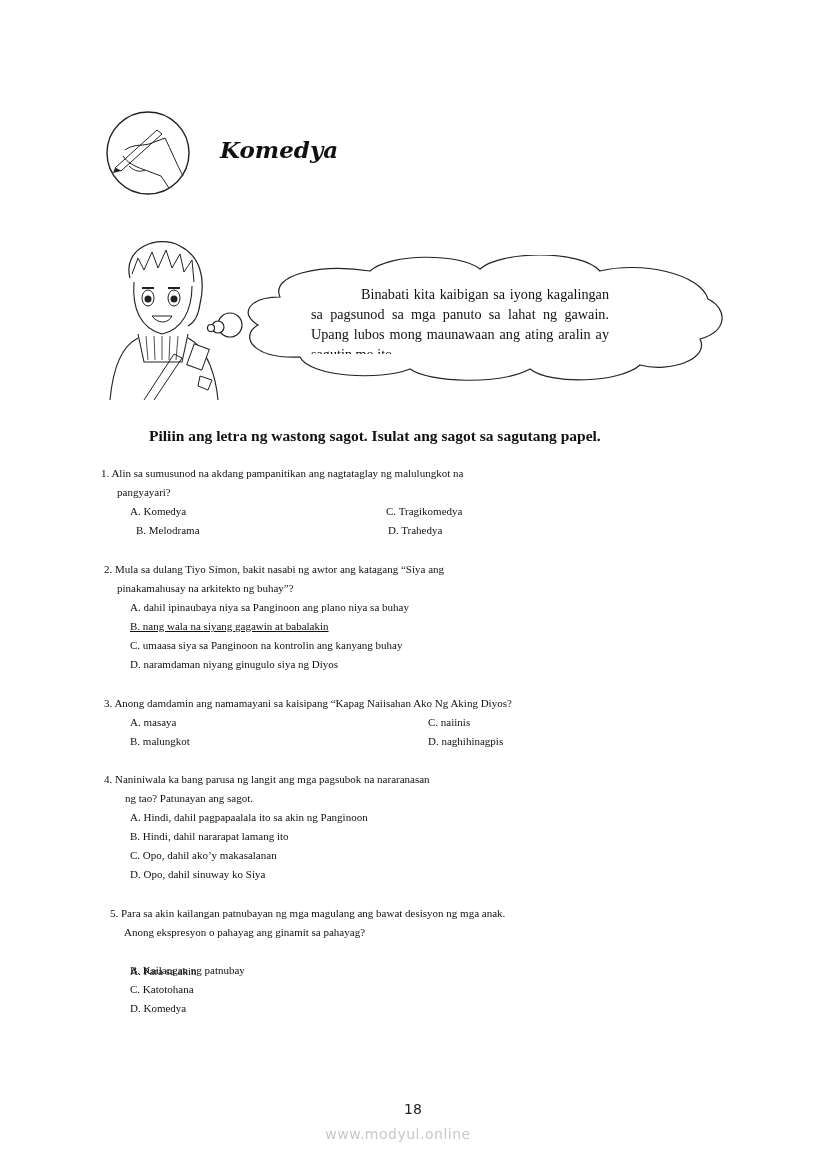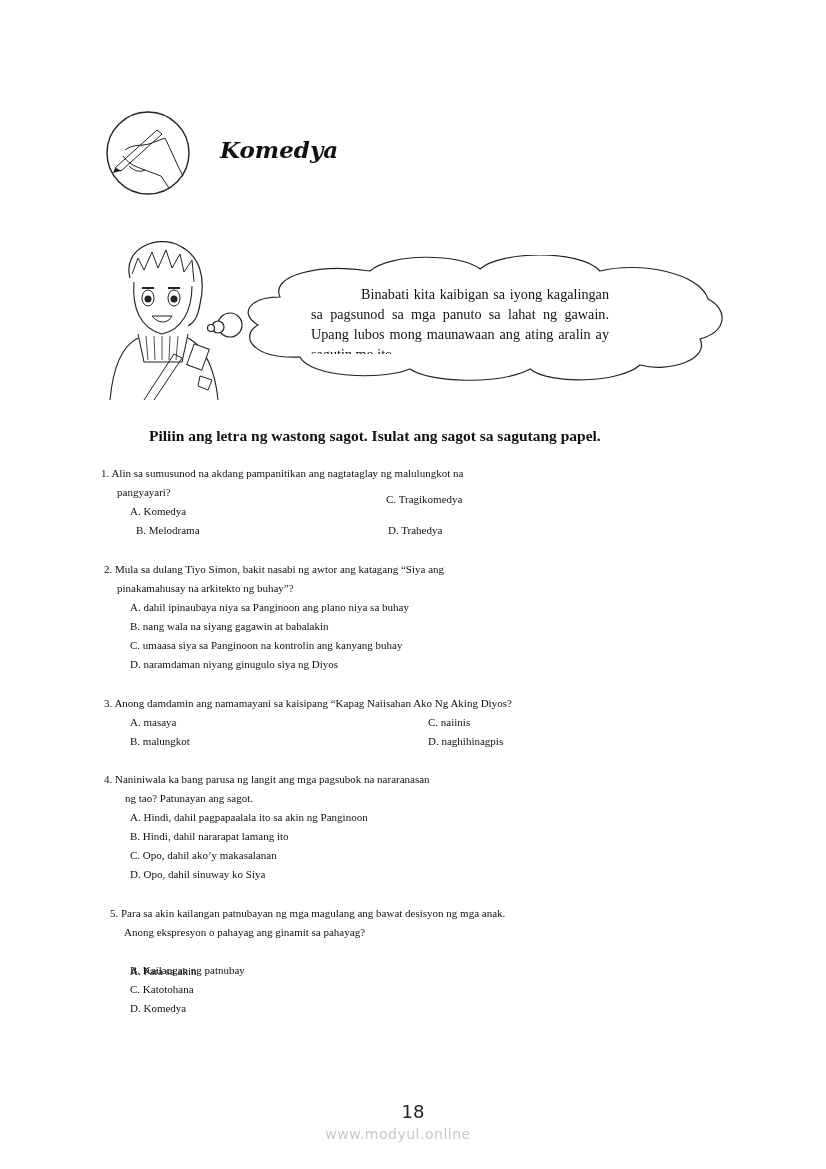--- a/index.html
+++ b/index.html
@@ -9,21 +9,21 @@
   .t { position: absolute; font-size: 11px; line-height: 19px; white-space: nowrap; }
   #section-icon { left: 105px; top: 110px; width: 86px; height: 86px; }
   #section-title { left: 220px; top: 136px; font-family: "DejaVu Serif", serif;
                    font-weight: bold; font-style: italic; font-size: 23px; }
   #character { left: 108px; top: 238px; width: 112px; height: 162px; }
   #cloud { left: 200px; top: 255px; width: 530px; height: 130px; }
   #bubble-text { left: 311px; top: 284px; width: 298px; font-size: 14.2px; line-height: 20px;
                  text-align: justify; text-indent: 50px; height: 70px; overflow: hidden; }
   #instructions { left: 101px; top: 426px; font-weight: bold; font-size: 15.5px; margin-left: 48px; }
   .page-num { left: 0; width: 826px; text-align: center; top: 1101px;
-              font-family: "DejaVu Sans", sans-serif; font-size: 18px; color: #222; }
+              font-family: "DejaVu Sans", sans-serif; font-size: 14px; color: #222; }
   .watermark { left: 0; width: 796px; text-align: center; top: 1126px;
                font-family: "DejaVu Sans", sans-serif; font-size: 14px; color: #c8c8c8; letter-spacing: 0.5px; }
 </style>
 </head>
 <body>
 
 <svg id="section-icon" class="abs" viewBox="0 0 86 86">
   <circle cx="43" cy="43" r="41" fill="none" stroke="#222" stroke-width="1.4"></circle>
   <path d="M10 58 L52 20 L57 24 L16 61 Z" fill="#fff" stroke="#222" stroke-width="1"></path>
   <path d="M10 58 L16 61 L8 63 Z" fill="#222"></path>
@@ -60,30 +60,30 @@
   </g>
 </svg>
 <div id="bubble-text" class="abs">Binabati kita kaibigan sa iyong kagalingan sa pagsunod sa mga panuto sa lahat ng gawain. Upang lubos mong maunawaan ang ating aralin ay sagutin mo ito.</div>
 
 <div id="instructions" class="t">Piliin ang letra ng wastong sagot. Isulat ang sagot sa sagutang papel.</div>
 
 <div>
   <div class="t" style="left:101px; top:464px;">1. Alin sa sumusunod na akdang pampanitikan ang nagtataglay ng malulungkot na</div>
   <div class="t" style="left:117px; top:483px;">pangyayari?</div>
   <div class="t" style="left:130px; top:502px;">A. Komedya</div>
-  <div class="t" style="left:386px; top:490px;text-align:center;">C. Tragikomedya</div>
+  <div class="t" style="left:386px; top:502px;text-align:center;">C. Tragikomedya</div>
   <div class="t" style="left:136px; top:521px;">B. Melodrama</div>
   <div class="t" style="left:388px; top:521px;">D. Trahedya</div>
 </div>
 
 <div>
   <div class="t" style="left:104px; top:560px;">2. Mula sa dulang Tiyo Simon, bakit nasabi ng awtor ang katagang “Siya ang</div>
   <div class="t" style="left:117px; top:579px;">pinakamahusay na arkitekto ng buhay”?</div>
   <div class="t" style="left:130px; top:598px;">A. dahil ipinaubaya niya sa Panginoon ang plano niya sa buhay</div>
-  <div class="t" style="left:130px; top:617px;">B.  nang wala na siyang gagawin at babalakin</div>
+  <div class="t" style="left:130px; top:617px;text-decoration:underline;">B.  nang wala na siyang gagawin at babalakin</div>
   <div class="t" style="left:130px; top:636px;">C.  umaasa siya sa Panginoon na kontrolin ang kanyang buhay</div>
   <div class="t" style="left:130px; top:655px;">D.  naramdaman niyang ginugulo siya ng Diyos</div>
 </div>
 
 <div>
   <div class="t" style="left:104px; top:694px;">3. Anong damdamin ang namamayani sa kaisipang “Kapag Naiisahan Ako Ng Aking Diyos?</div>
   <div class="t" style="left:130px; top:713px;">A. masaya</div>
   <div class="t" style="left:428px; top:713px;">C. naiinis</div>
   <div class="t" style="left:130px; top:732px;">B. malungkot</div>
   <div class="t" style="left:428px; top:732px;">D. naghihinagpis</div>

